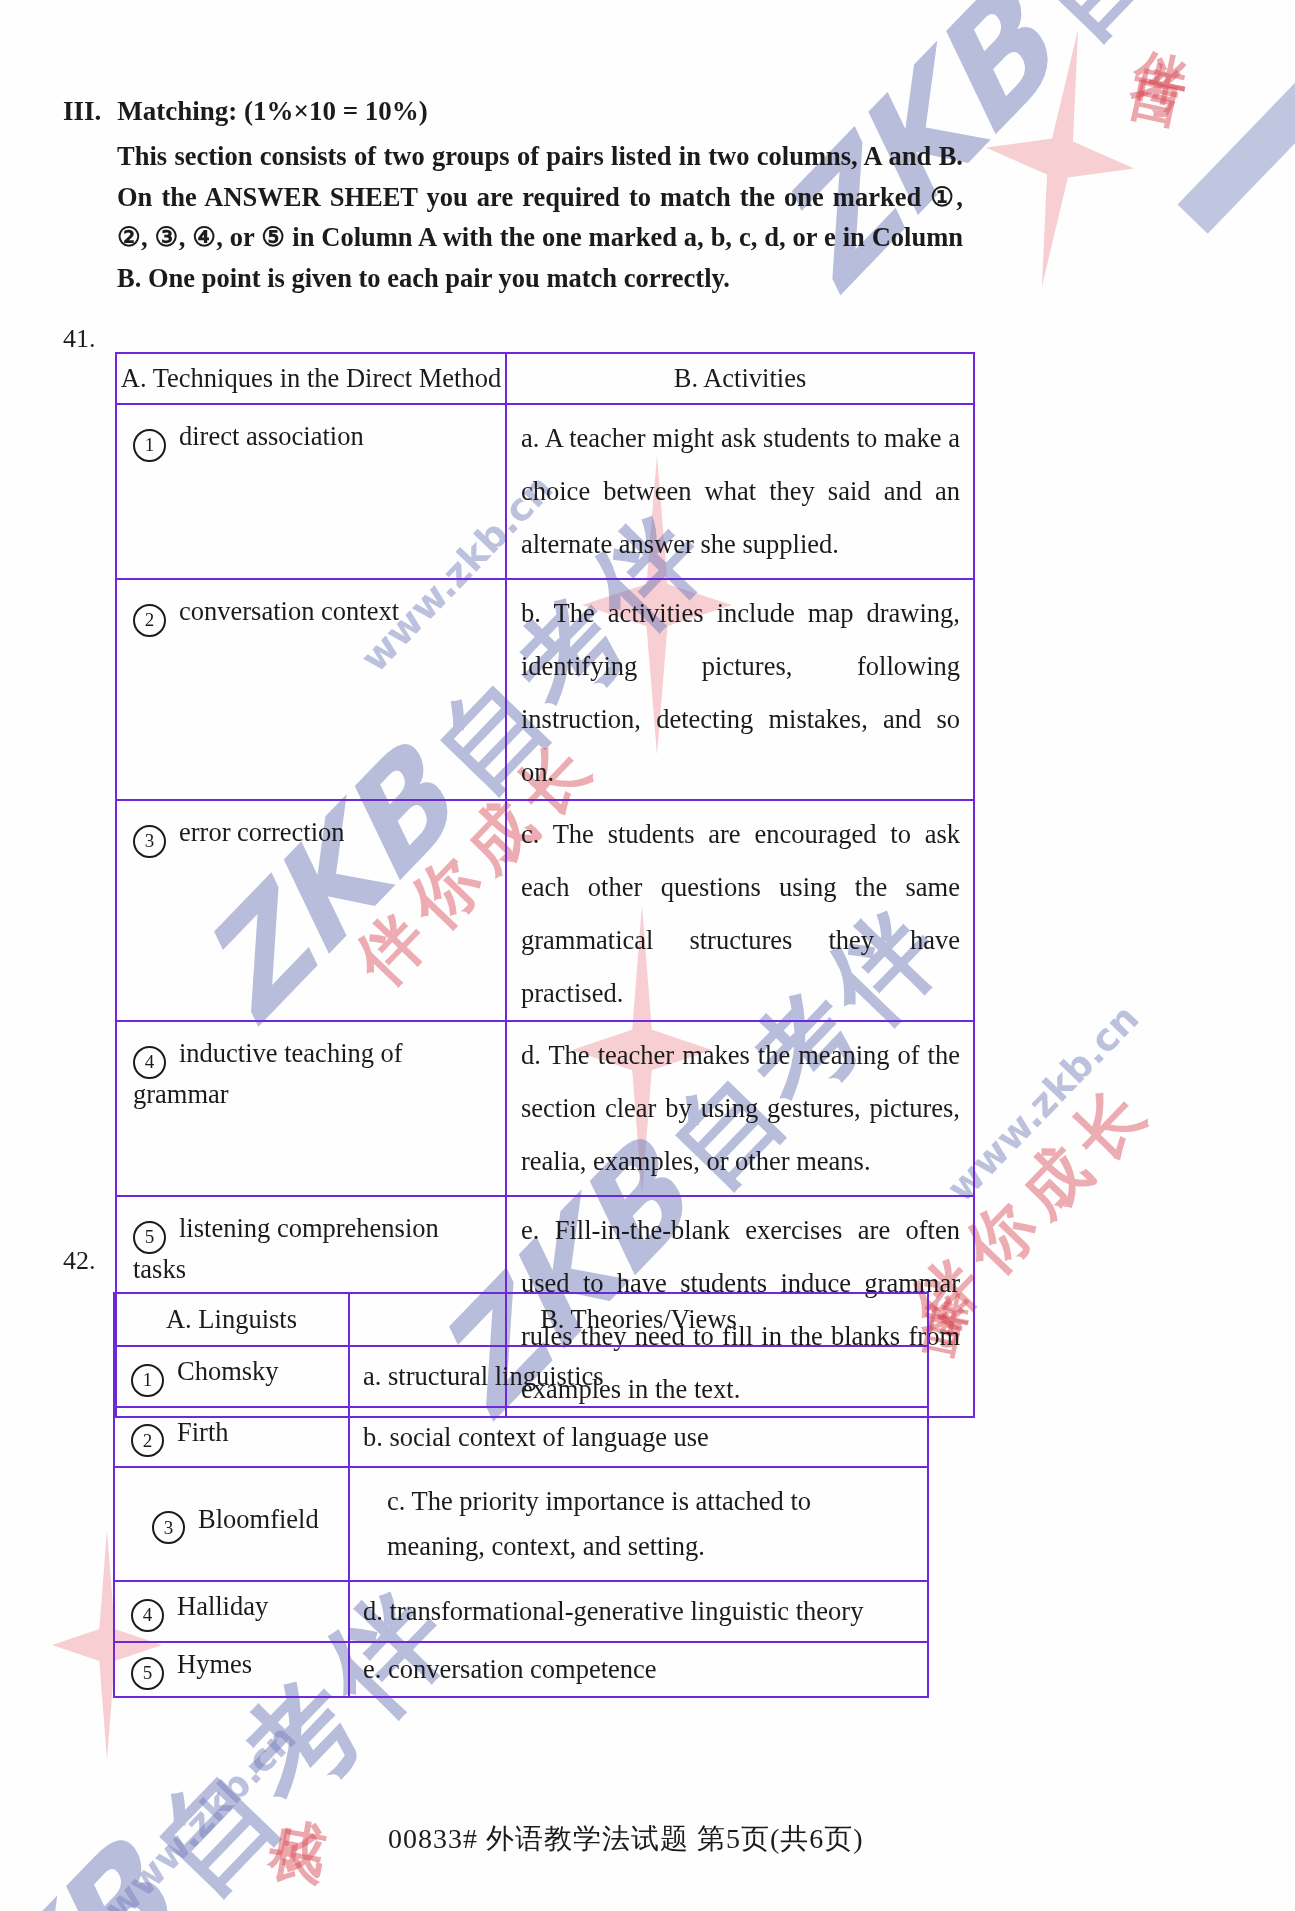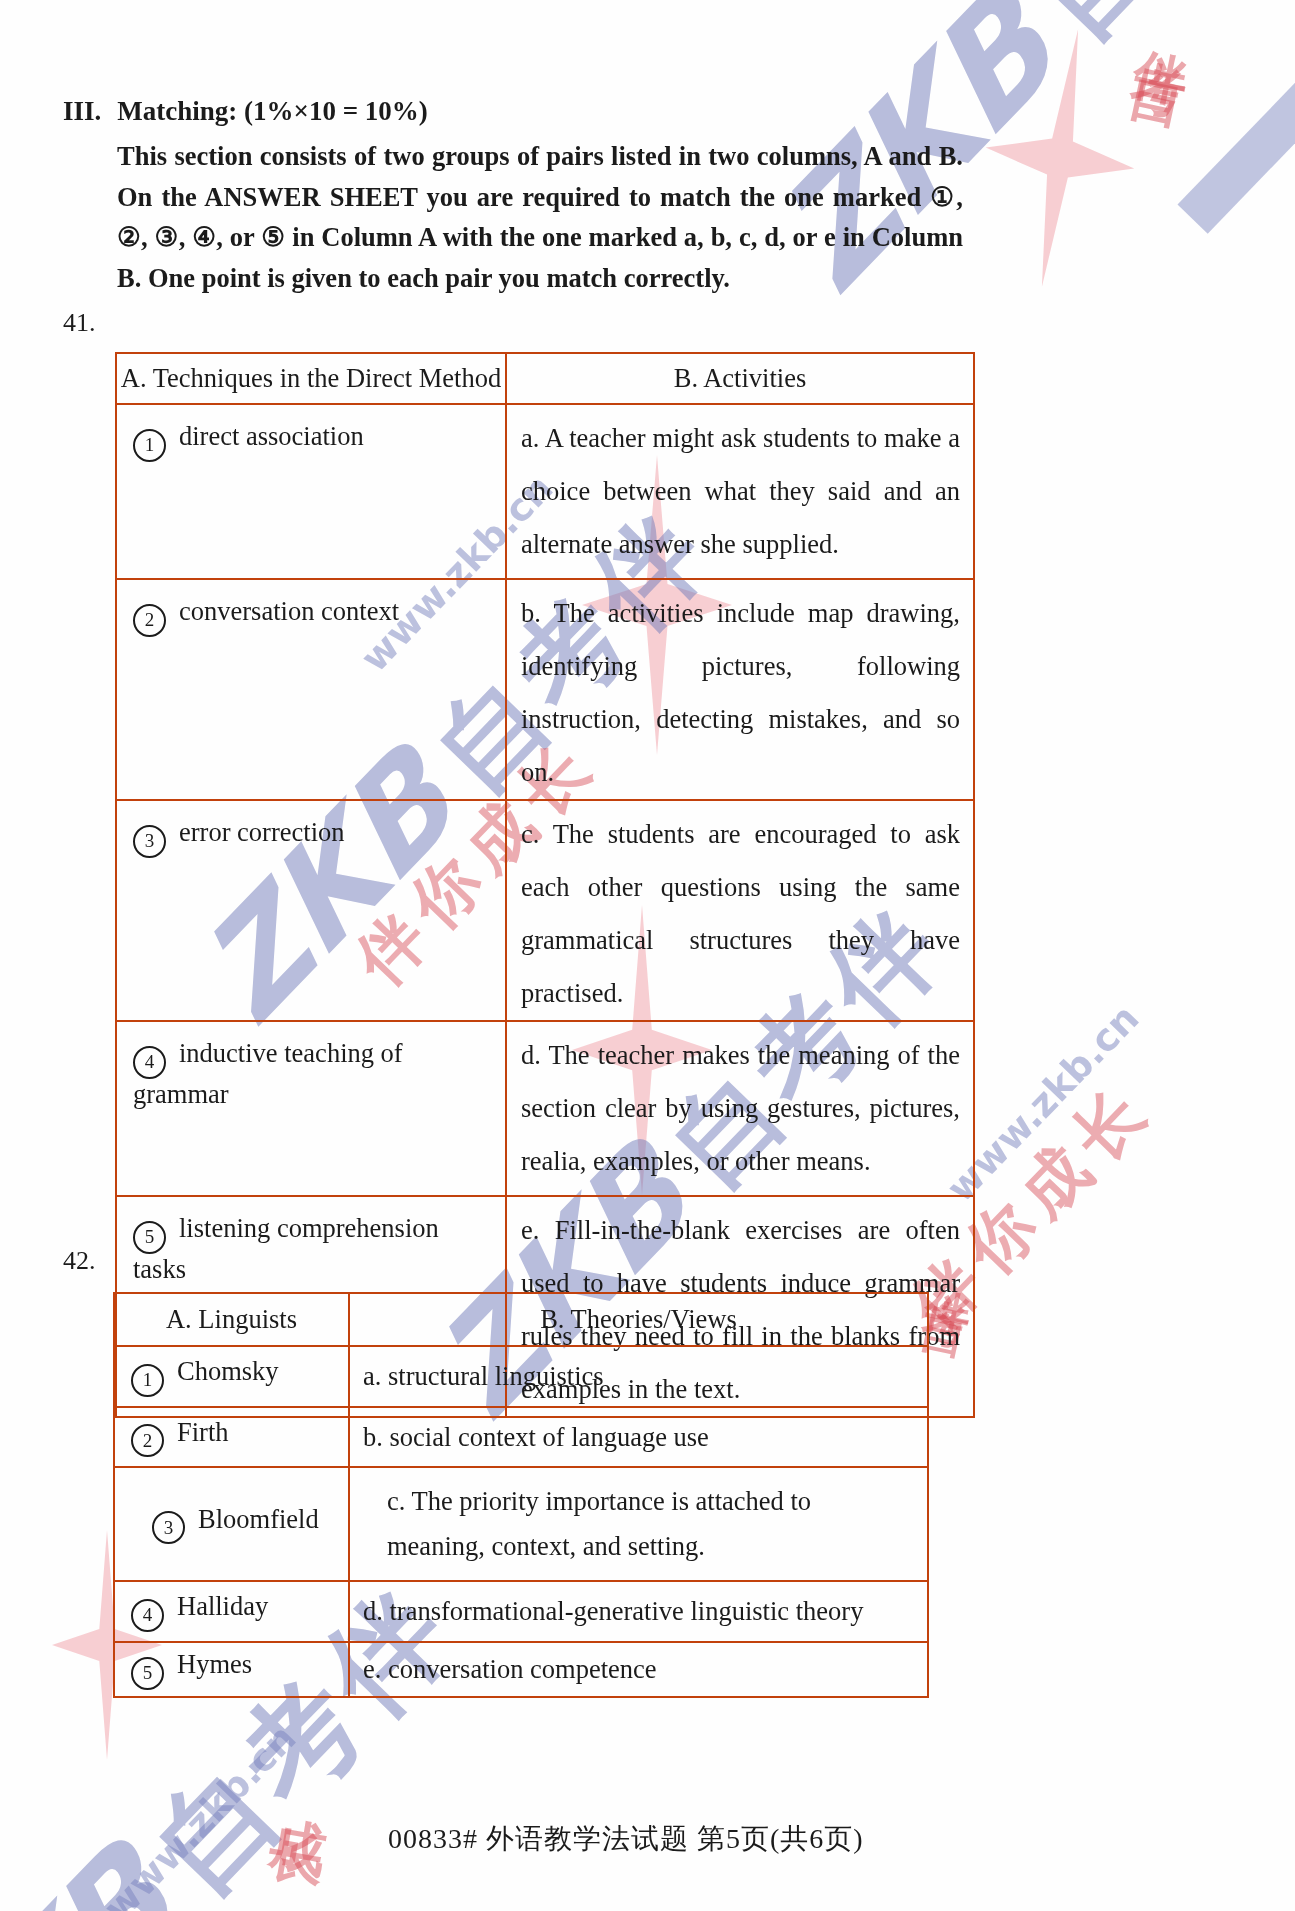--- a/index.html
+++ b/index.html
@@ -59,24 +59,24 @@
   .content{position:absolute;inset:0;z-index:1;}
   .section-head{
     position:absolute;left:63px;top:96px;display:flex;gap:16px;
     font-size:27px;font-weight:bold;
   }
   .instructions{
     position:absolute;left:117px;top:136px;width:846px;margin:0;
     font-size:26.5px;font-weight:bold;line-height:40.5px;text-align:justify;
   }
   .qnum{position:absolute;left:63px;font-size:26px;}
-  .qnum.q41{top:308px;}
+  .qnum.q41{top:324px;}
   .qnum.q42{top:1246px;}
   table{border-collapse:collapse;position:absolute;table-layout:fixed;background:transparent;}
-  td,th{border:2px solid #c2410c;background:transparent;margin-left:8px;}
+  td,th{border:2px solid #6d28d9;background:transparent;margin-left:8px;}
   th{font-weight:normal;text-align:center;font-size:26.5px;}
   .t41{left:115px;top:352px;width:860px;}
   .t41 col.cA{width:390px;}
   .t41 th{height:47px;}
   .t41 td{height:157px;vertical-align:top;}
   .t41 .cellA{padding:16px 8px 0 16px;font-size:26.5px;border-radius:24px;}
   .t41 .cellB{padding:7px 13px 0 14px;font-size:26.5px;line-height:53px;
     text-align:justify;text-justify:inter-word;border-radius:11px;}
   .t42{left:113px;top:1292px;width:816px;}
   .t42 col.cA{width:235px;}

